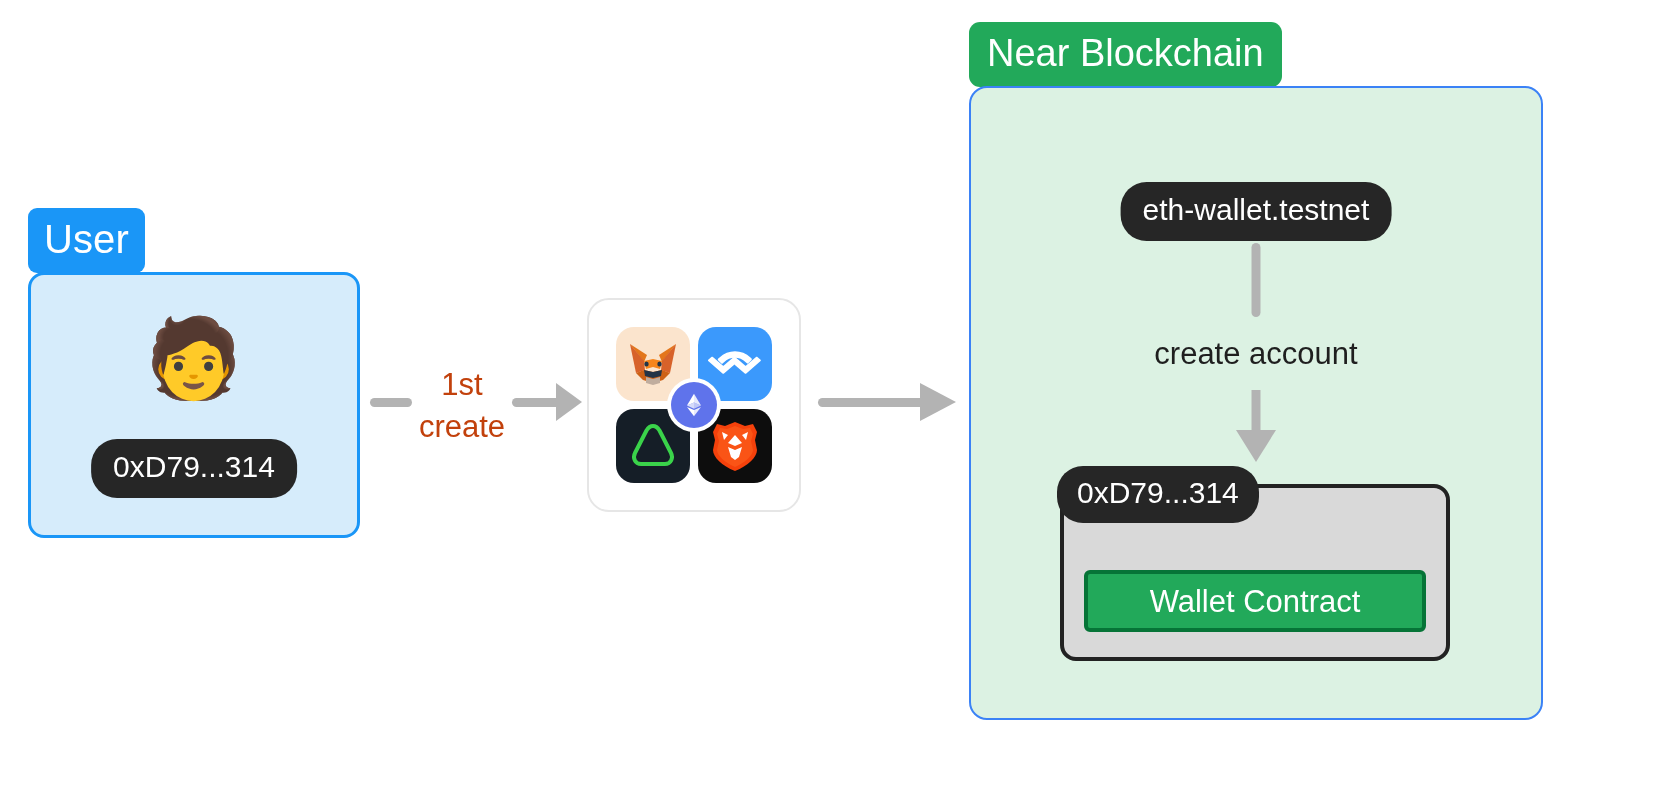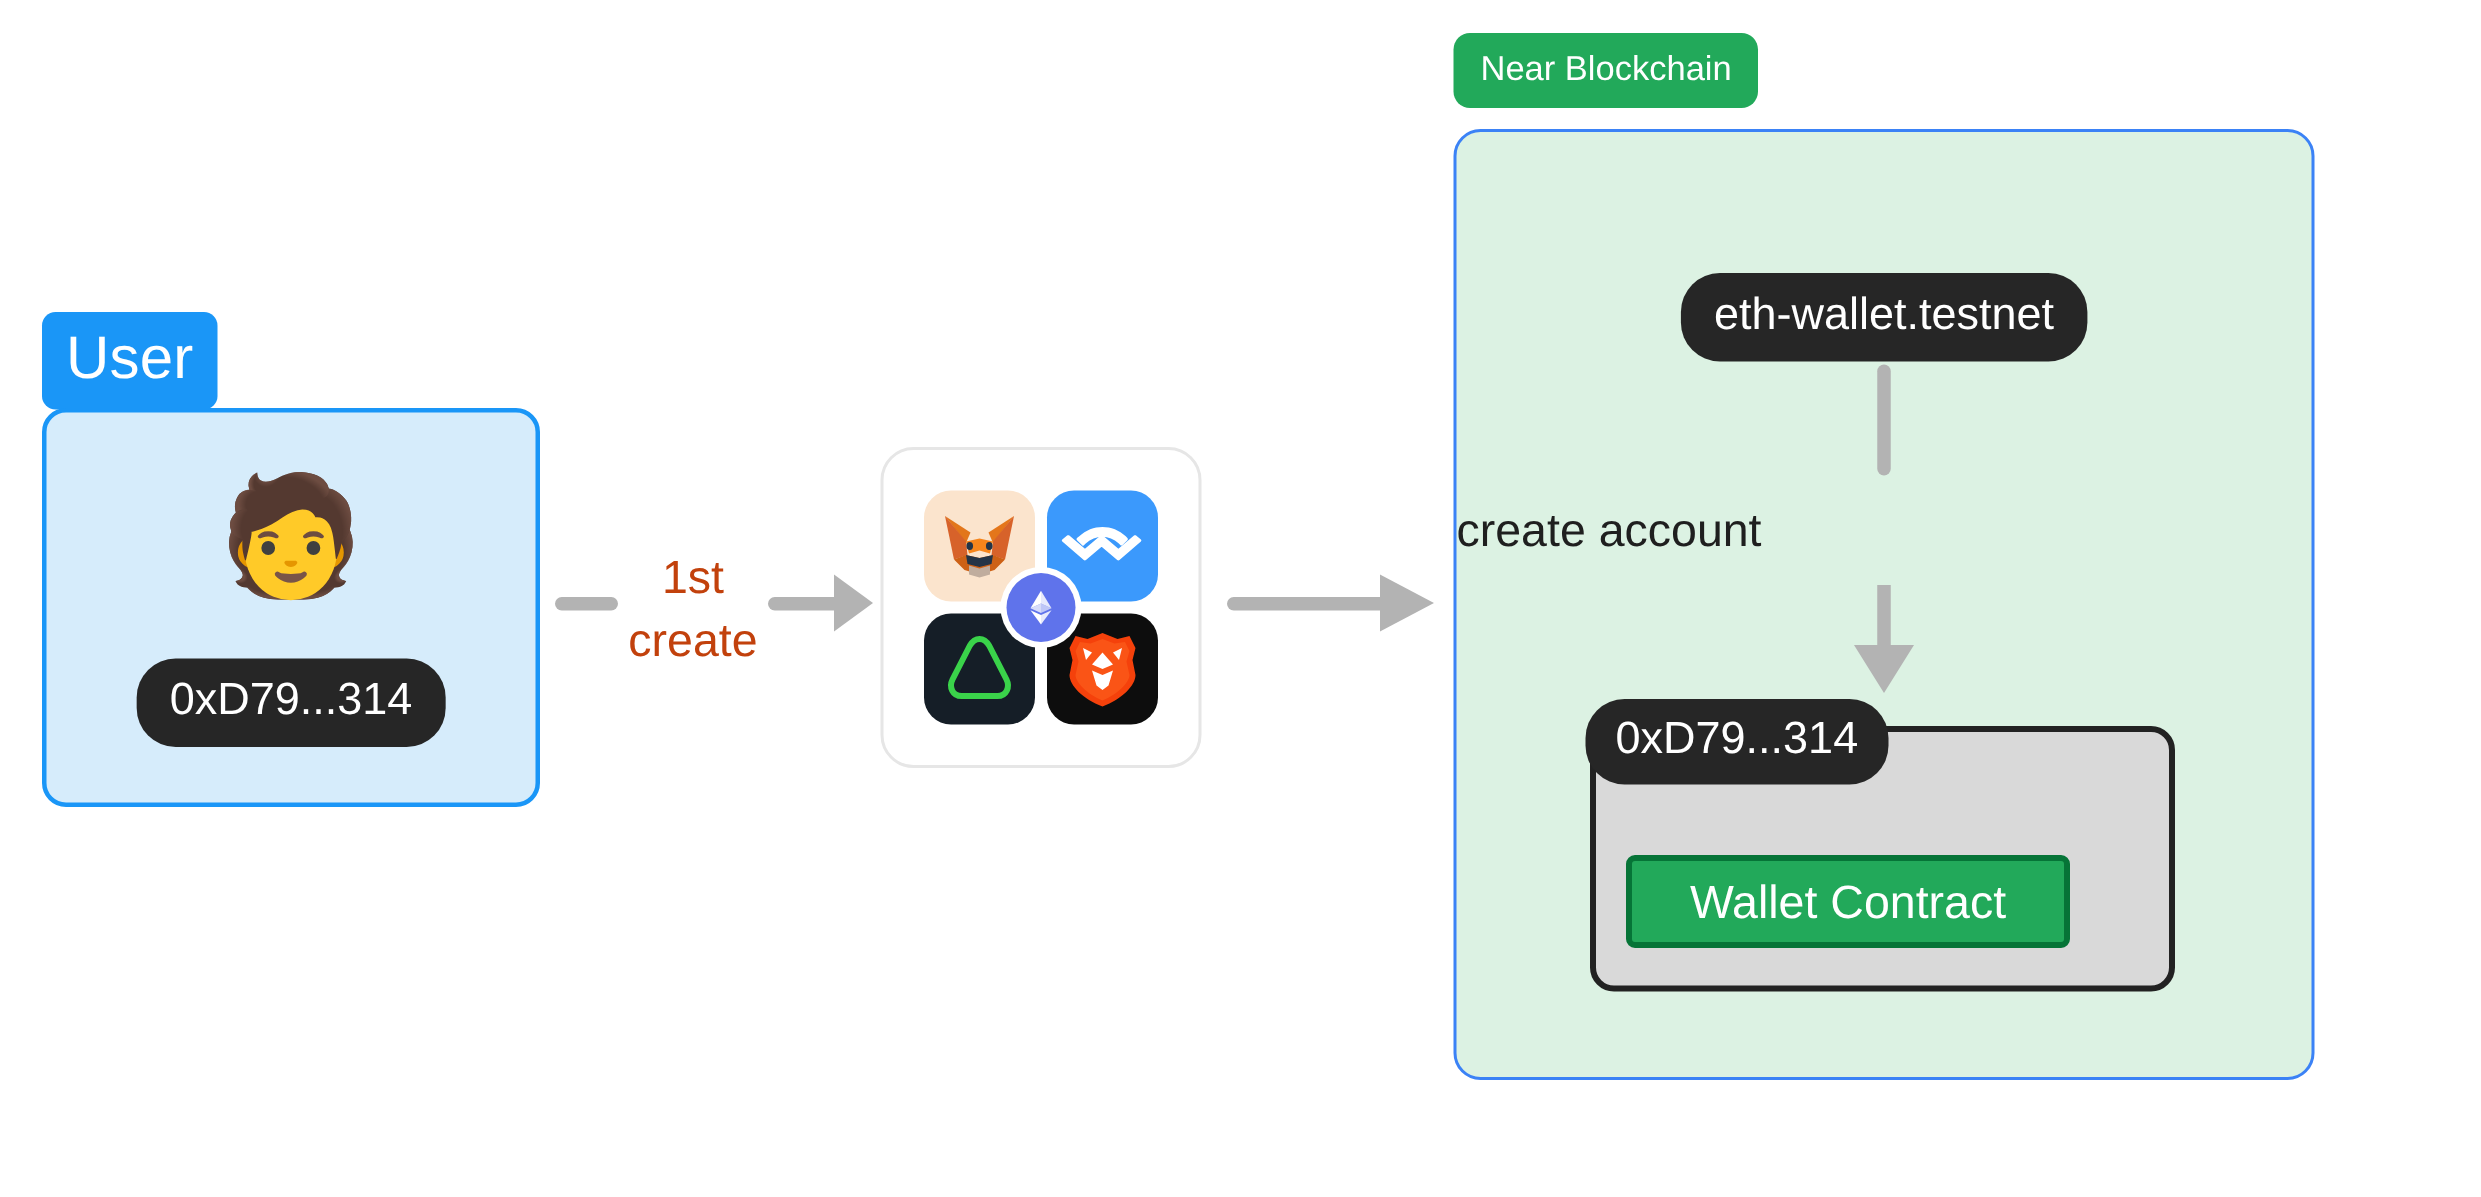--- a/index.html
+++ b/index.html
@@ -27,21 +27,21 @@
     line-height: 1;
     padding: 11px 16px 14px 16px;
     white-space: nowrap;
     letter-spacing: 0.1px;
   }
   .pill-green {
     position: absolute;
     background: #22a95a;
     color: #ffffff;
     border-radius: 11px;
-    font-size: 23px;
+    font-size: 38px;
     line-height: 1;
     padding: 12px 18px 15px 18px;
     white-space: nowrap;
   }
   .chip-dark {
     background: #262626;
     color: #ffffff;
     border-radius: 26px;
     font-size: 30px;
     line-height: 1;
@@ -182,21 +182,21 @@
     position: absolute;
     left: 50%; top: 155px;
     transform: translateX(-50%);
     width: 9px; height: 74px;
     background: #b3b3b3;
     border-radius: 5px;
   }
   #create-label {
     position: absolute;
     left: 0; right: 0; top: 250px;
-    text-align: left;
+    text-align: center;
     font-size: 31px;
     line-height: 1;
     color: #1f1f1f;
   }
   #down-arrow-shaft {
     position: absolute;
     left: 50%; top: 302px;
     transform: translateX(-50%);
     width: 9px; height: 44px;
     background: #b3b3b3;
@@ -223,21 +223,21 @@
     position: absolute;
     left: -7px; top: -22px;
   }
   #contract-address .chip-dark {
     font-size: 30px;
     padding: 12px 20px 15px 20px;
   }
   #wallet-contract-btn {
     position: absolute;
     left: 20px; top: 82px;
-    width: 296px; height: 62px;
+    width: 342px; height: 62px;
     background: #22a95a;
     border: 4px solid #067437;
     border-radius: 6px;
     color: #ffffff;
     font-size: 31px;
     display: flex;
     align-items: center;
     justify-content: center;
     line-height: 1;
   }

